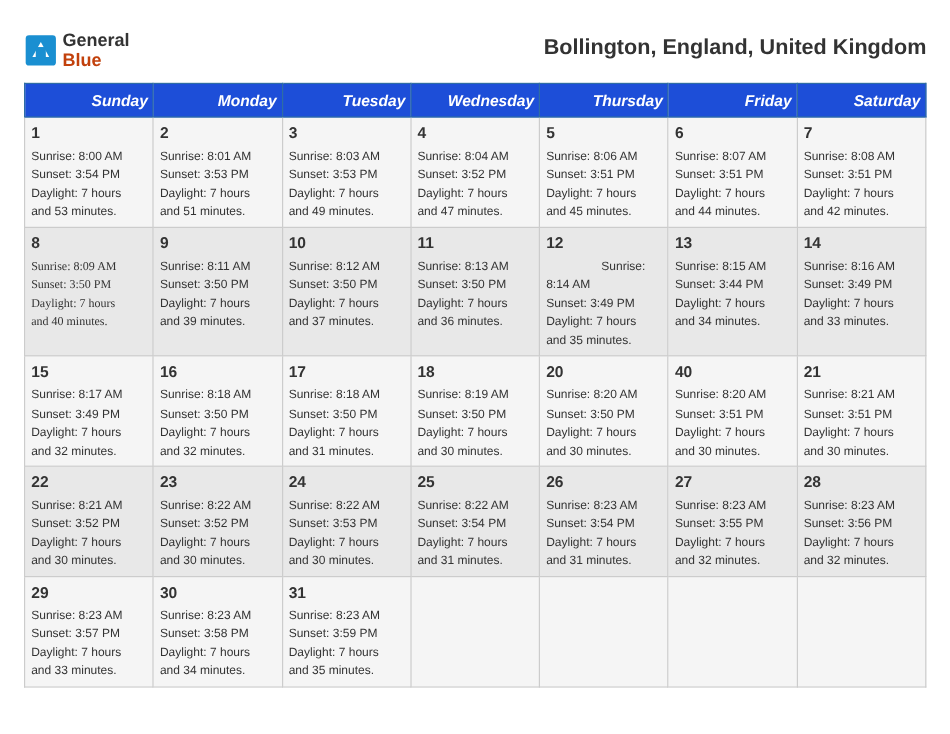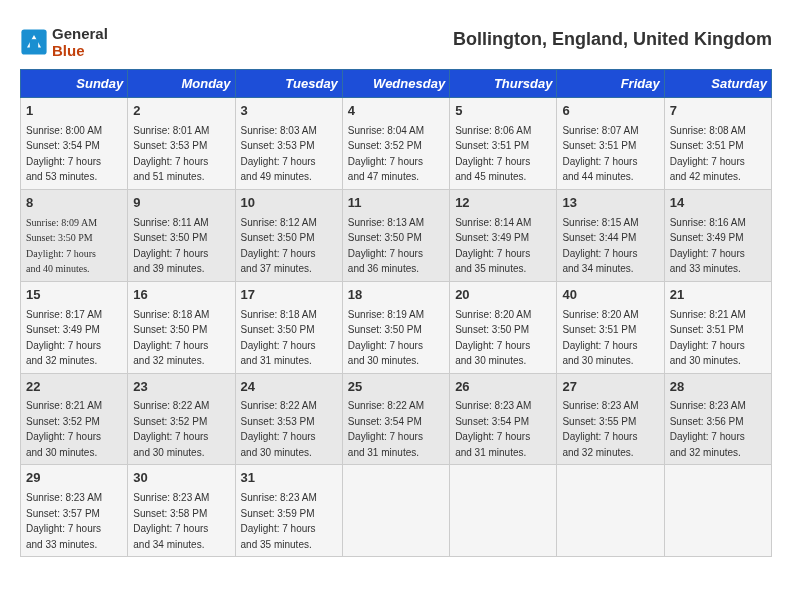--- a/index.html
+++ b/index.html
@@ -156,21 +156,21 @@
 Daylight: 7 hours
 and 39 minutes.</span></td>
         <td><span class="day-num">10</span><span class="day-info" style="white-space: pre-line; margin-top: 48px;">Sunrise: 8:12 AM
 Sunset: 3:50 PM
 Daylight: 7 hours
 and 37 minutes.</span></td>
         <td><span class="day-num">11</span><span class="day-info" style="white-space: pre-line;">Sunrise: 8:13 AM
 Sunset: 3:50 PM
 Daylight: 7 hours
 and 36 minutes.</span></td>
-        <td><span class="day-num">12</span><span class="day-info" style="white-space: pre-line;">Sunrise: 8:14 AM
+        <td><span class="day-num">12</span><span class="day-info" style="white-space: pre-line; margin-left: 46px;">Sunrise: 8:14 AM
 Sunset: 3:49 PM
 Daylight: 7 hours
 and 35 minutes.</span></td>
         <td><span class="day-num">13</span><span class="day-info" style="white-space: pre-line;">Sunrise: 8:15 AM
 Sunset: 3:44 PM
 Daylight: 7 hours
 and 34 minutes.</span></td>
         <td><span class="day-num">14</span><span class="day-info" style="white-space: pre-line;">Sunrise: 8:16 AM
 Sunset: 3:49 PM
 Daylight: 7 hours

